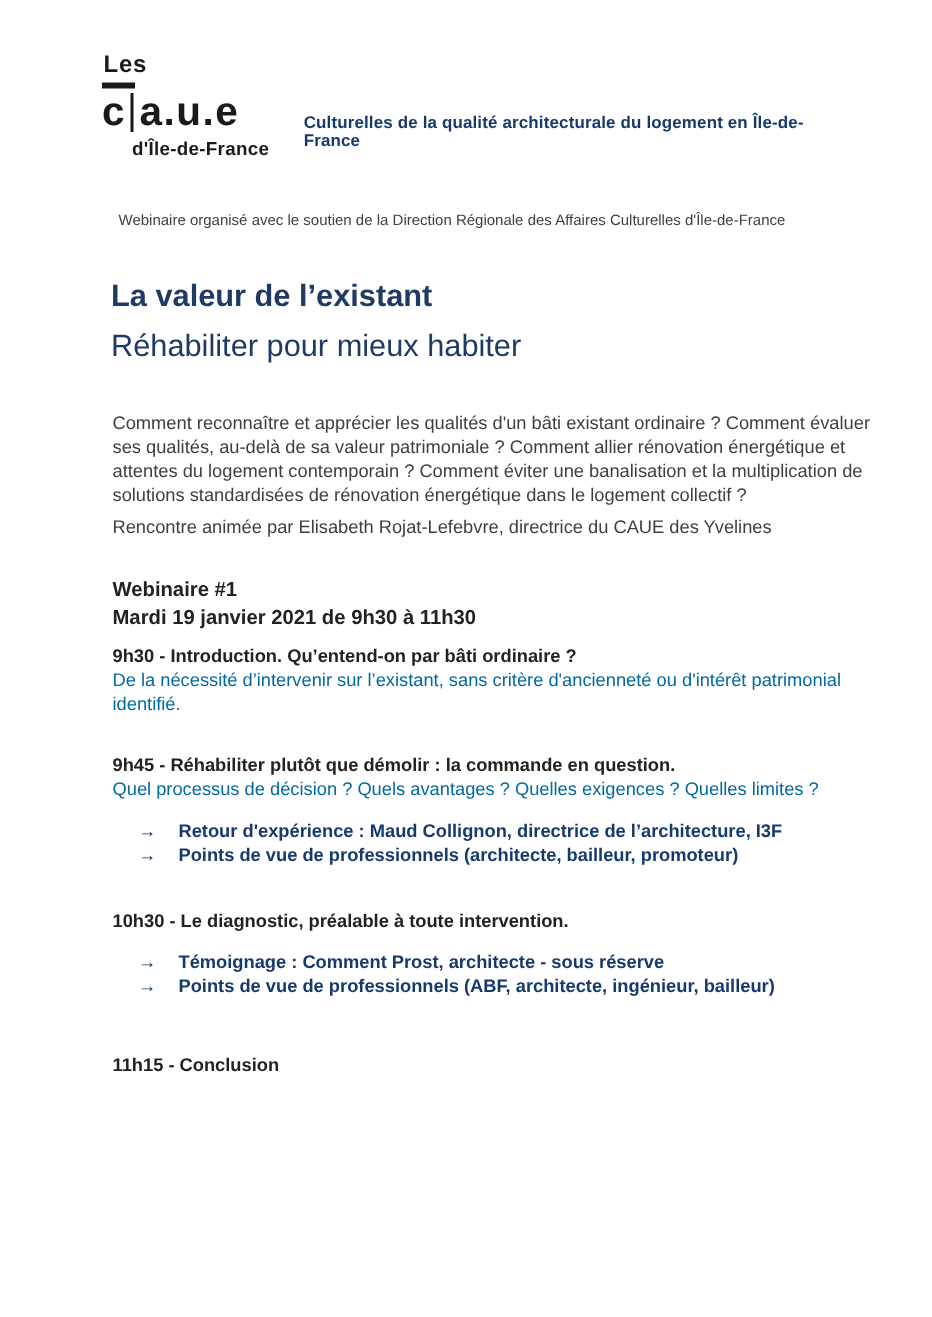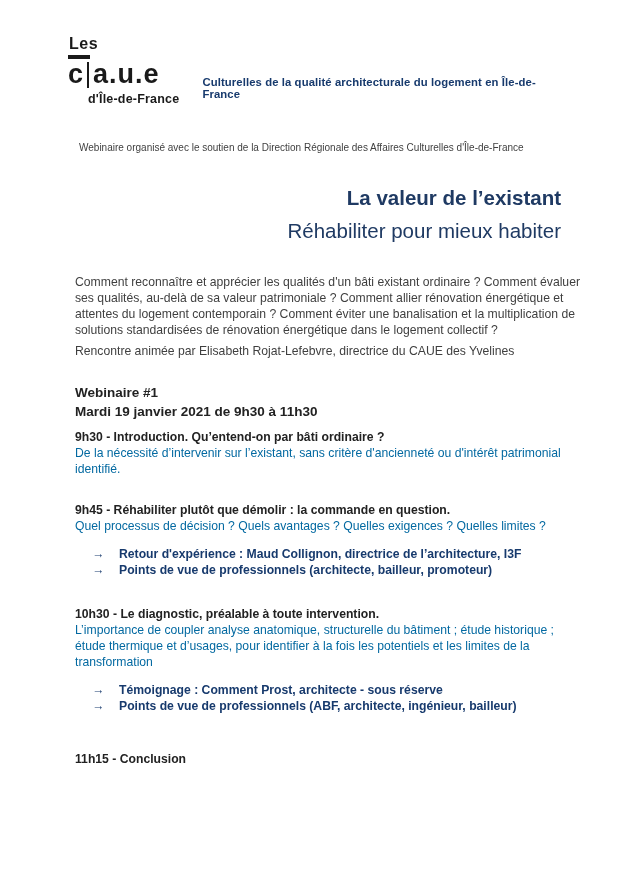--- a/index.html
+++ b/index.html
@@ -83,21 +83,20 @@
     font-size: 10px;
     color: #3f3f3f;
     margin-top: 20px;
   }
   .title-block {
     position: absolute;
     left: 74px;
     top: 186px;
     right: 60px;
     color: #1f3a63;
-    text-align: right;
   }
   .title-main {
     font-size: 20.5px;
     font-weight: bold;
     margin: 0;
   }
   .title-sub {
     font-size: 20.5px;
     font-weight: normal;
     margin: 9px 0 0 0;
@@ -227,21 +226,20 @@
         </div>
         <div class="bullet">
           <span class="arrow">→</span>
           <span class="bullet-text">Points de vue de professionnels (architecte, bailleur, promoteur)</span>
         </div>
       </div>
     </div>
 
     <div class="section sec-3">
       <p class="section-heading">10h30 - Le diagnostic, préalable à toute intervention.</p>
-      <p class="section-body">L’importance de coupler analyse anatomique, structurelle du bâtiment ; étude historique ; étude thermique et d’usages, pour identifier à la fois les potentiels et les limites de la transformation</p>
       <div class="bullets">
         <div class="bullet">
           <span class="arrow">→</span>
           <span class="bullet-text">Témoignage : Comment Prost, architecte - sous réserve</span>
         </div>
         <div class="bullet">
           <span class="arrow">→</span>
           <span class="bullet-text">Points de vue de professionnels (ABF, architecte, ingénieur, bailleur)</span>
         </div>
       </div>

